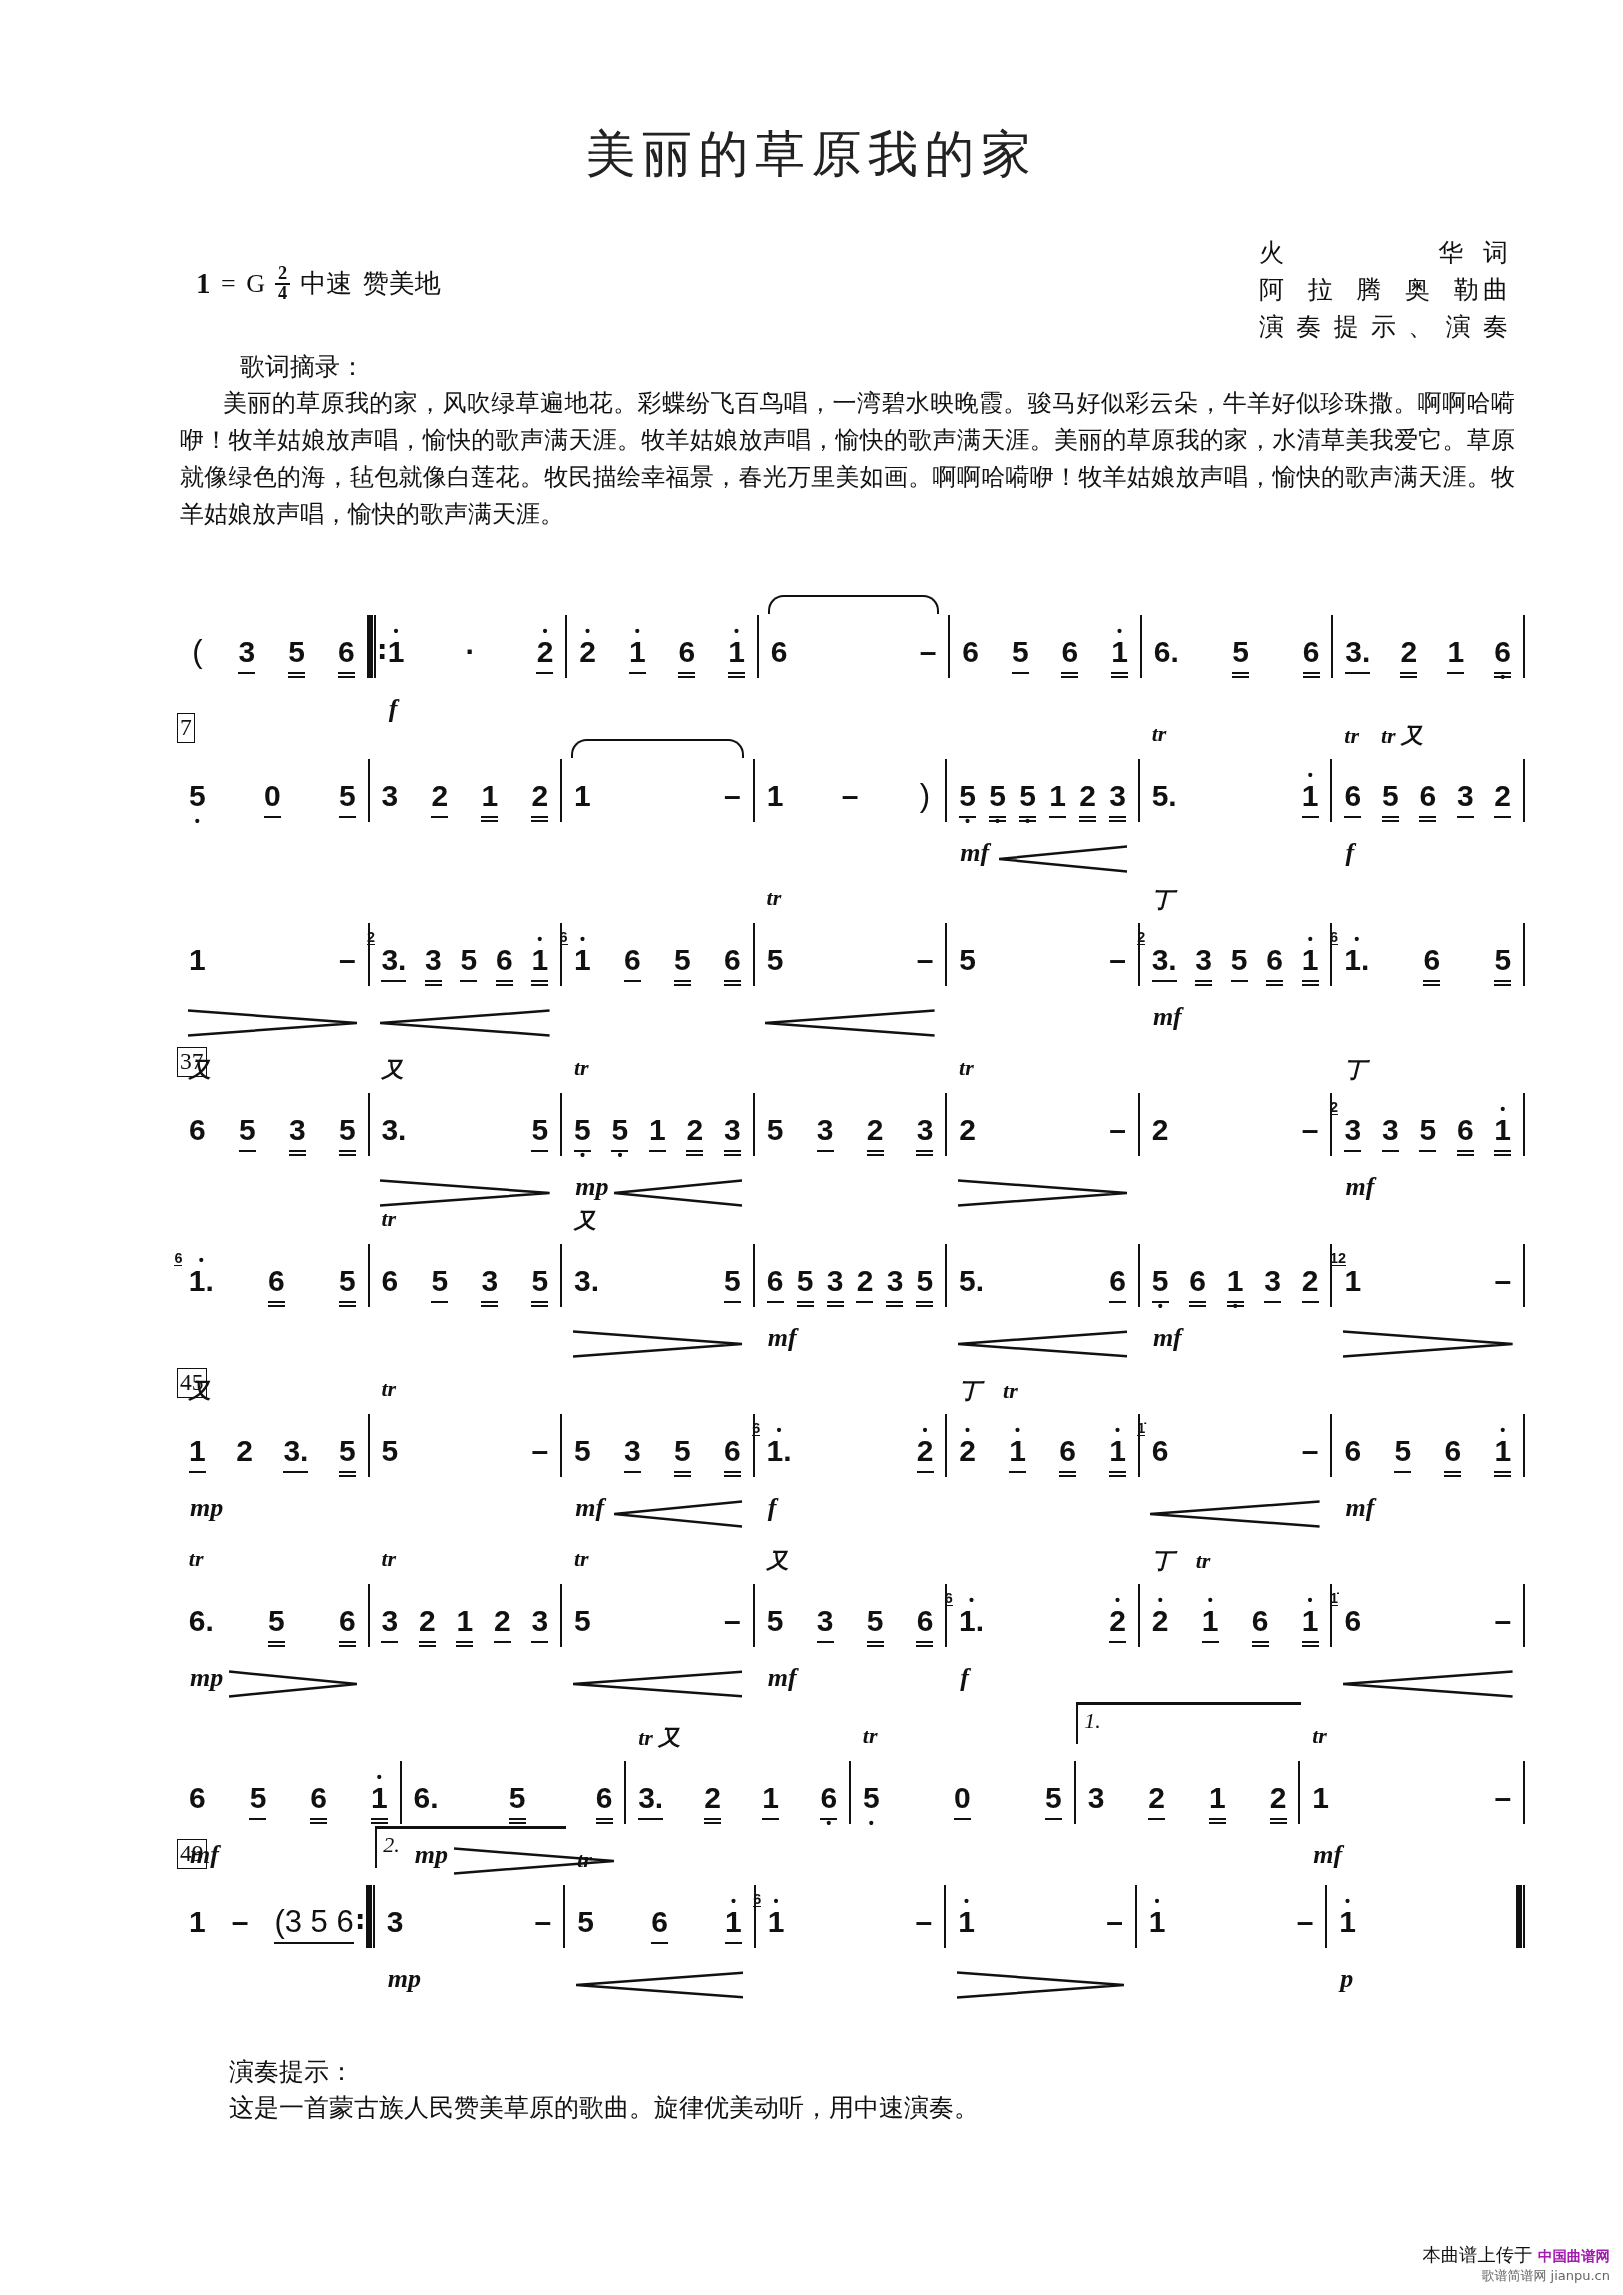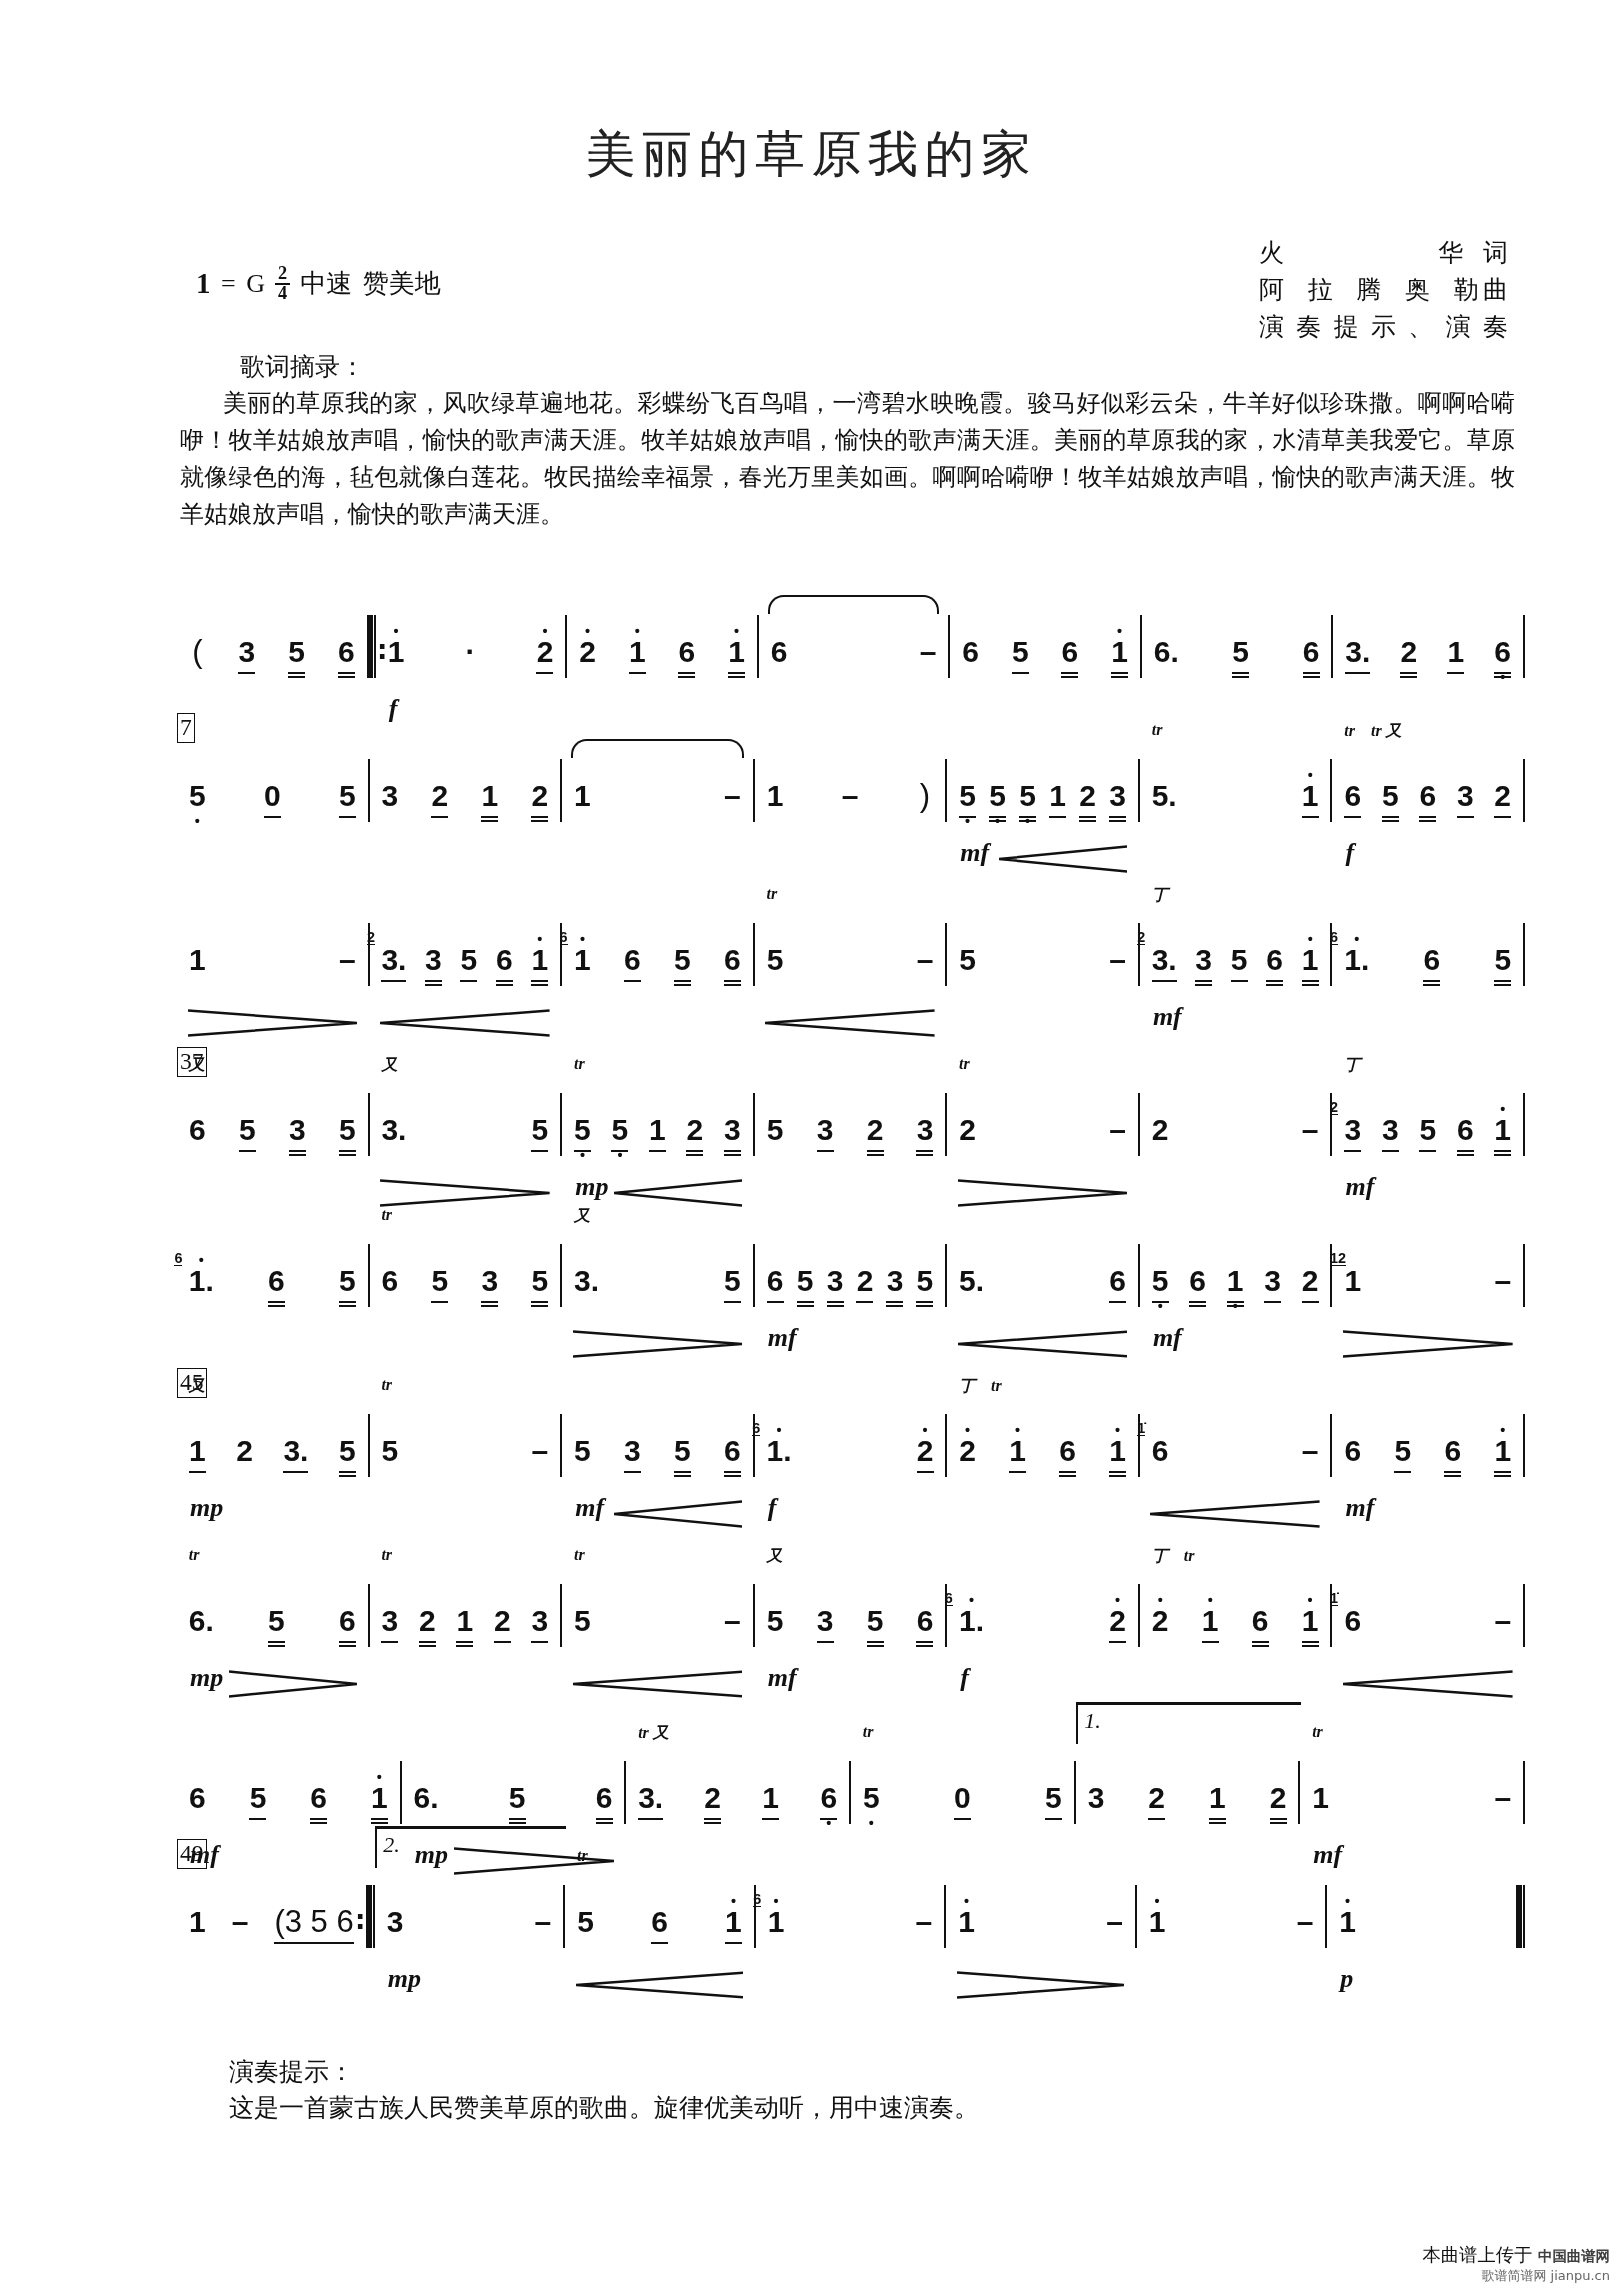--- a/index.html
+++ b/index.html
@@ -30,31 +30,31 @@
   .bl.rep-end::before { content:":"; position:absolute; margin-left:-10.5px; margin-top:19.6px; font-size:26px; font-weight:bold; }
   .n { position:relative; display:inline-block; font-weight:bold; font-size:30px; line-height:34px;
        font-family:"Liberation Sans","DejaVu Sans",sans-serif; min-width:17px; text-align:center; padding-bottom:9.2px; }
   .n.dash { font-weight:bold; }
   .n .up { position:absolute; left:50%; top:-6.5px; transform:translateX(-50%); font-size:14.4px; line-height:6.5px; }
   .n .dn { position:absolute; left:50%; bottom:-2.6px; transform:translateX(-50%); font-size:14.4px; line-height:6.5px; }
   .u1::after, .u2::after { content:""; position:absolute; left:0; right:0; bottom:3.9px; height:2px; background:#111; }
   .u2::before { content:""; position:absolute; left:0; right:0; bottom:0px; height:2px; background:#111; }
   .n .grace { position:absolute; left:-14.4px; top:-11.8px; font-size:14.4px; line-height:13px; font-weight:bold; }
   .n .grace::after { content:""; position:absolute; left:0; right:0; top:13px; height:1.3px; background:#111; }
-  .orn { position:absolute; top:-38px; font-family:"Liberation Serif",serif; font-style:italic; font-size:16px; font-weight:bold; }
+  .orn { position:absolute; top:-38px; font-family:"Liberation Serif",serif; font-style:italic; font-size:22px; font-weight:bold; }
   .slur { position:absolute; top:-19.6px; height:17px; border:2px solid #111; border-bottom:none; border-radius:15.7px 15.7px 0 0; }
   .dyn { position:absolute; bottom:-46px; font-family:"Liberation Serif",serif; font-style:italic; font-weight:bold; font-size:26px; }
   .hair { position:absolute; bottom:-52px; height:30px; }
   .volta { position:absolute; top:-59px; height:39px; border-top:3.3px solid #111; border-left:2px solid #111; }
   .volta span { position:absolute; left:6.5px; top:2.6px; font-family:"Liberation Serif",serif; font-size:22px; font-style:italic; }
   .paren { font-weight:normal; font-size:31px; }
   .tips-h { left:229px; top:2055px; font-size:25px; font-weight:normal; }
   .tips { left:229px; top:2091px; font-size:25px; }
   .wm { right:13px; bottom:10.5px; font-size:18.3px; display:flex; flex-direction:column; align-items:flex-end; }
-  .wm .brand { color:#404040; font-weight:bold; font-size:14.4px; }
+  .wm .brand { color:#a21caf; font-weight:bold; font-size:14.4px; }
   .wm .site { color:#666; font-size:13px; }
 </style>
 </head>
 <body>
 
 <div class="abs title">美丽的草原我的家</div>
 
 <div class="abs keysig">
   <span class="one">1</span>
   <span class="eq">=</span>

